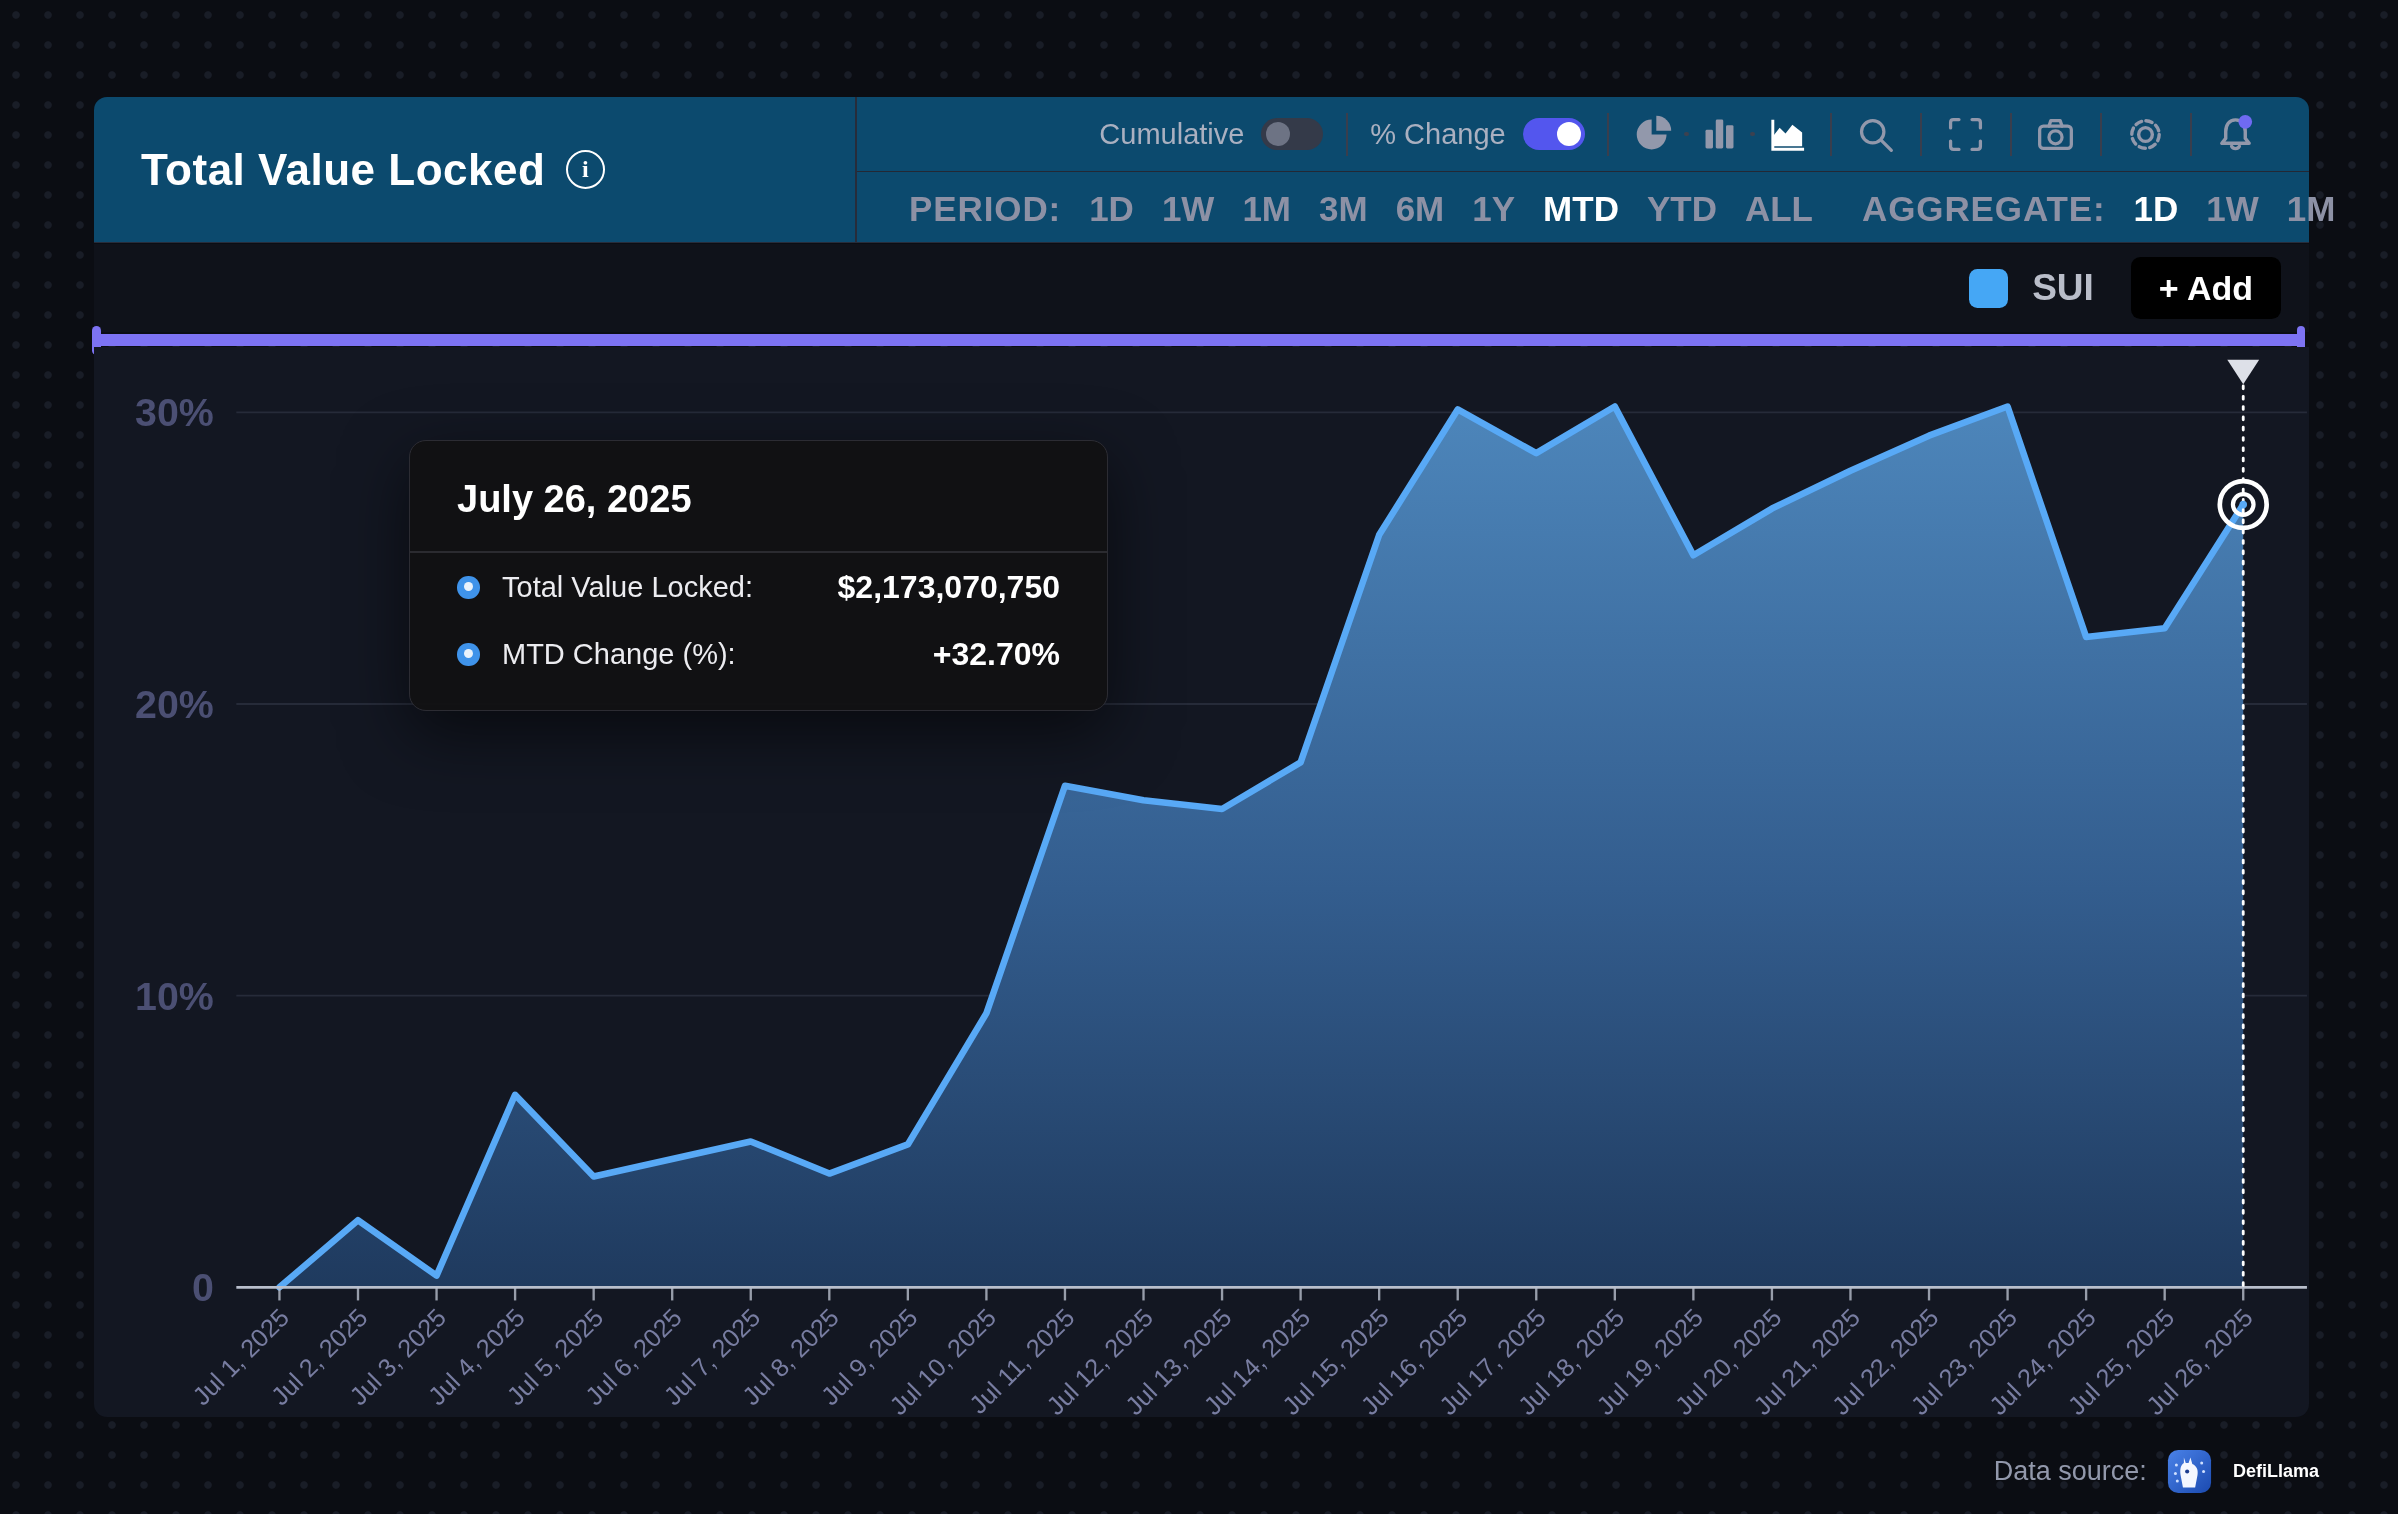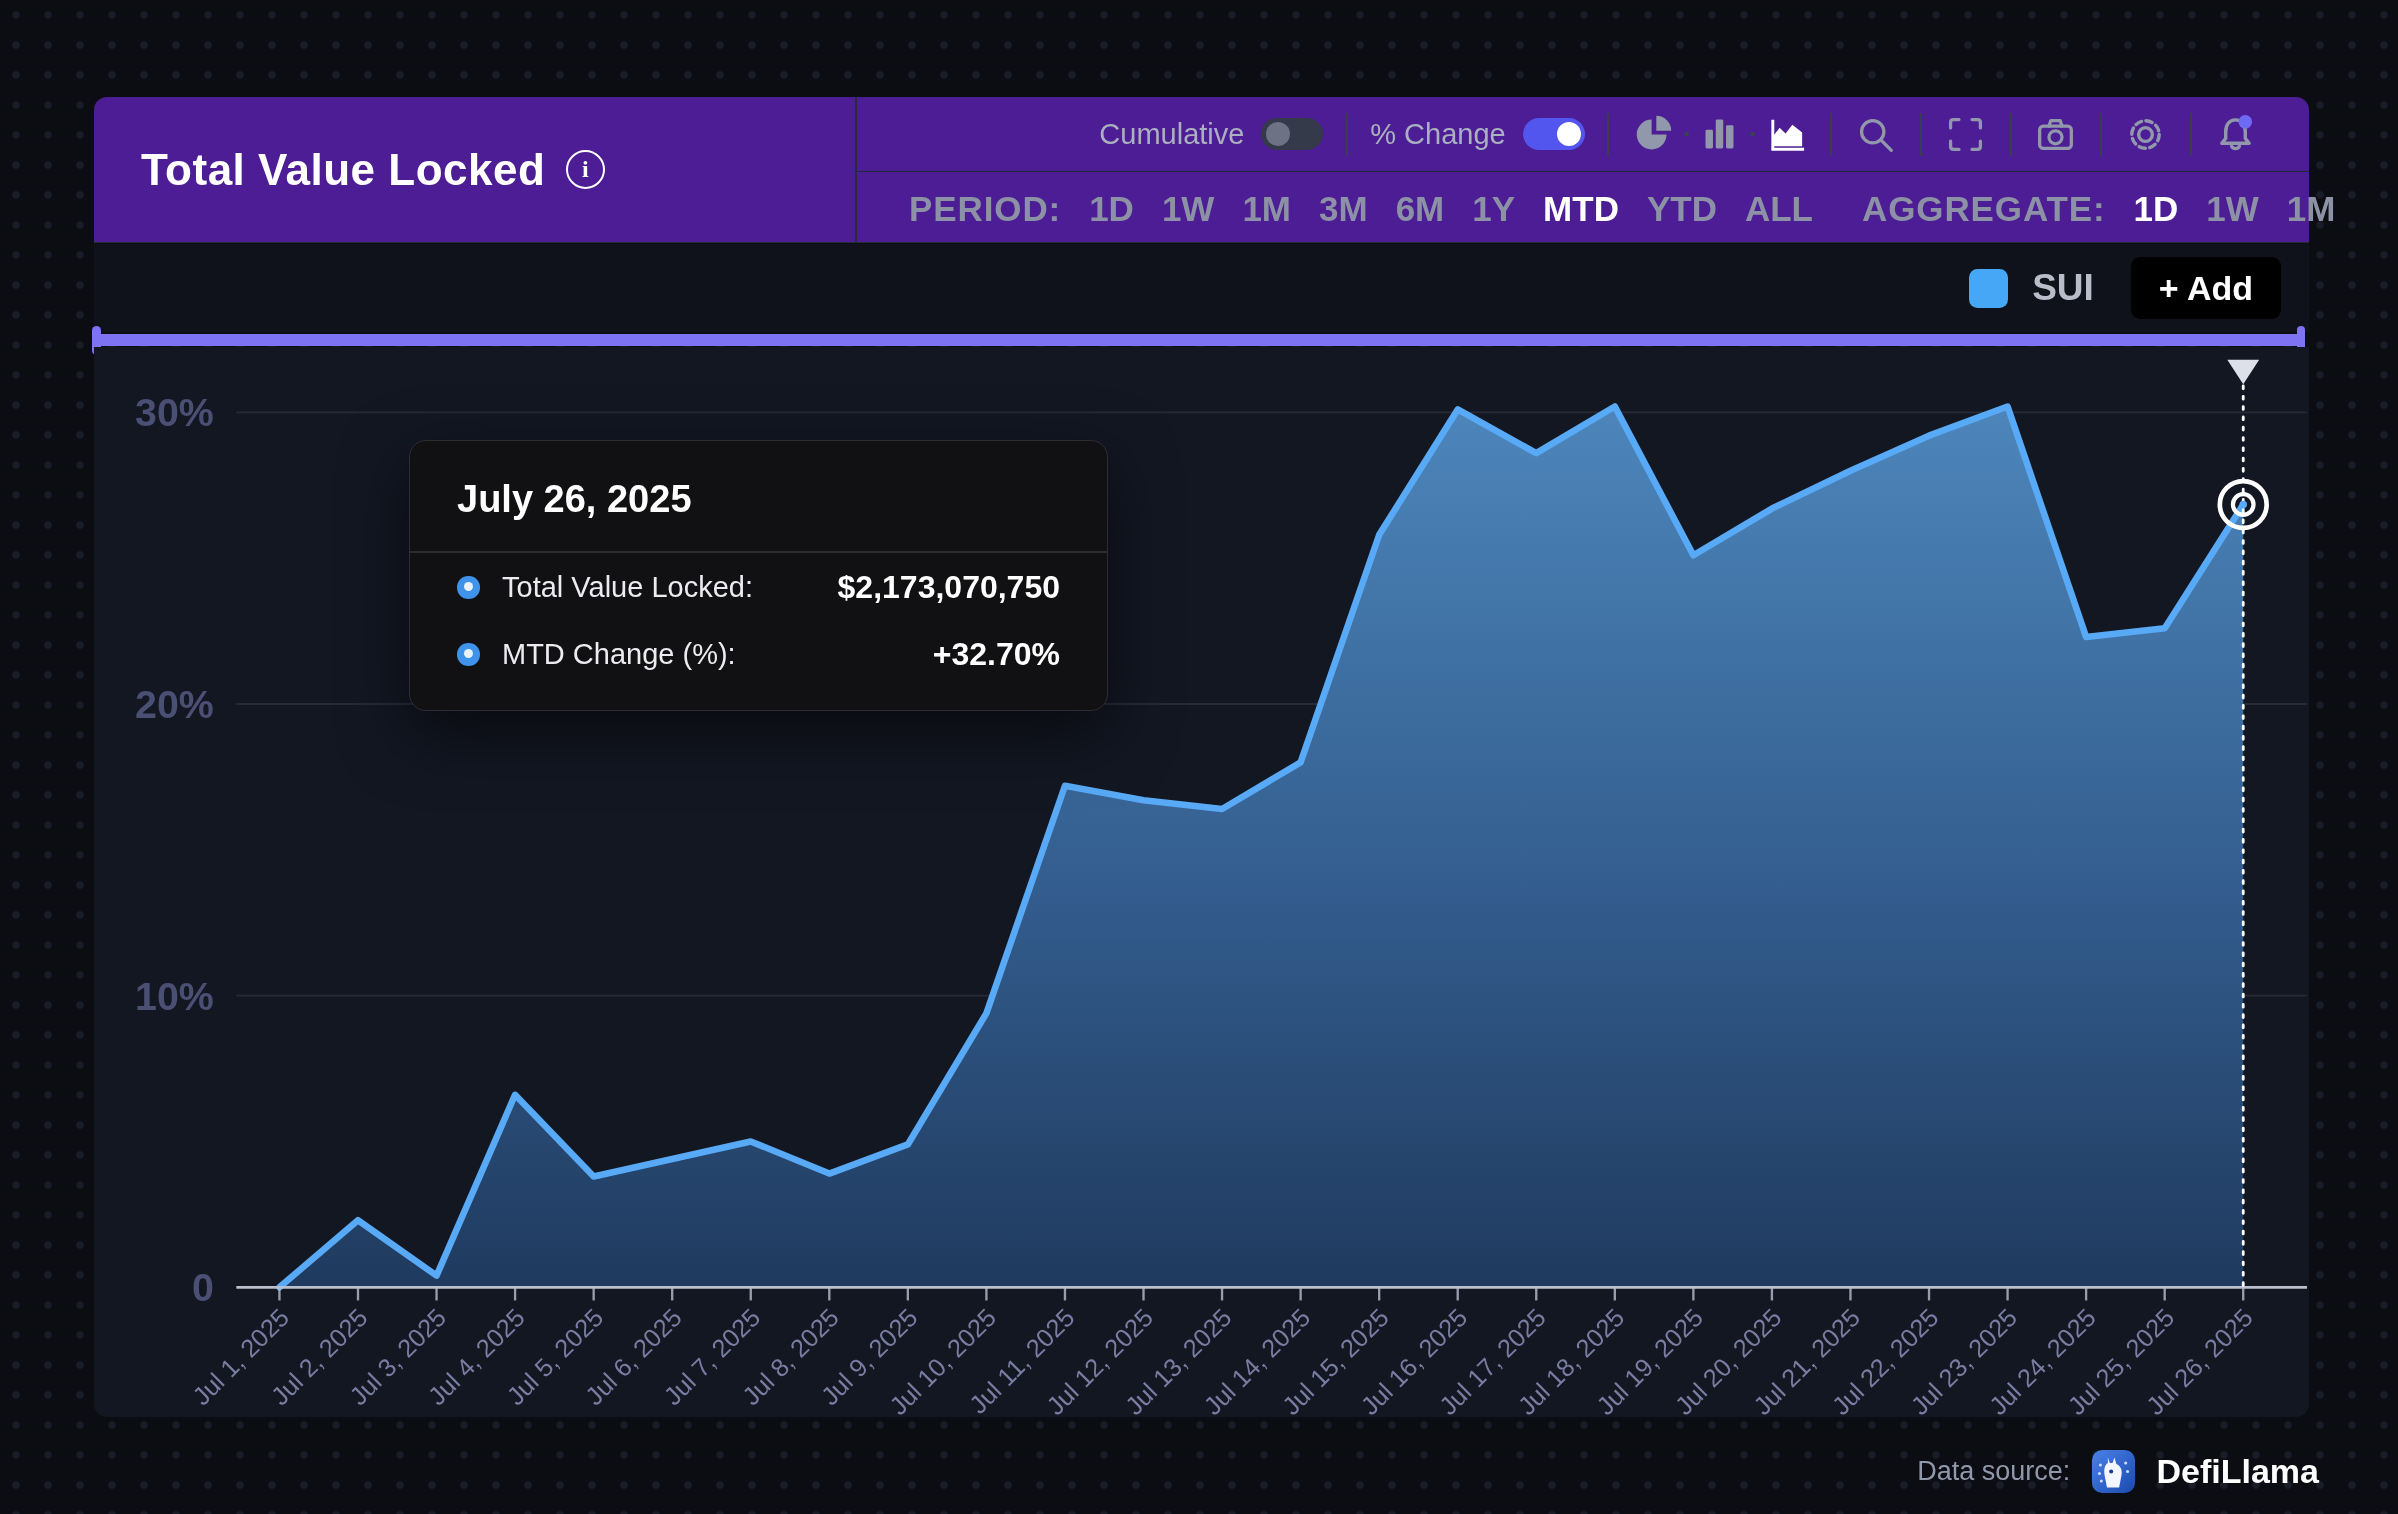--- a/index.html
+++ b/index.html
@@ -8,21 +8,21 @@
     position:relative; overflow:hidden;
     font-family:"Liberation Sans","DejaVu Sans",sans-serif;
     background-color:#0b0d13;
     background-image:radial-gradient(circle, #191d27 3.3px, transparent 4.2px);
     background-size:32px 30px;
   }
   .abs { position:absolute; }
 
   
   .header-panel { left:94px; top:97px; width:2215px; height:146px;
-    background:#4c1d95; border-radius:13px 13px 0 0; border-bottom:1.9px solid #272c3a; }
+    background:#0c4a6e; border-radius:13px 13px 0 0; border-bottom:1.9px solid #272c3a; }
   .title-cell { position:absolute; left:0; top:0; width:667px; height:100%;
     display:flex; align-items:center; padding-left:47px; gap:20.6px; }
   .page-title { font-size:44px; font-weight:800; color:#ffffff; letter-spacing:0.5px; }
   .info-icon { width:39px; height:39px; border:2.8px solid #ffffff; border-radius:50%;
     display:flex; align-items:center; justify-content:center;
     color:#fff; font-size:24px; font-weight:700; font-family:"Liberation Serif",serif; }
   .header-vdivider { position:absolute; left:761px; top:0; width:1.9px; height:100%; background:#272c3a; }
 
   .toolbar-row { position:absolute; left:763px; right:0; top:0; height:75px;
     display:flex; align-items:center; justify-content:flex-end;
@@ -76,21 +76,21 @@
     position:relative; margin-right:22.5px; flex:0 0 auto; }
   .tt-bullet::after { content:""; position:absolute; left:6.6px; top:5.6px; width:9.4px; height:9.4px;
     border-radius:50%; background:#e9f2fb; }
   .tt-label { font-size:29px; color:#ececf0; }
   .tt-value { margin-left:auto; font-size:32px; font-weight:800; color:#ffffff; }
 
   
   .footer { left:0; top:1441px; width:2319px; height:60px;
     display:flex; align-items:center; justify-content:flex-end; gap:20.6px; }
   .ds-label { font-size:27px; color:#9298ab; }
-  .ds-name { font-size:34px; font-weight:800; color:#ffffff; }
+  .ds-name { font-size:18px; font-weight:800; color:#ffffff; }
 
   .icon-stroke { stroke:#9298ab; fill:none; stroke-width:3.5; stroke-linecap:round; stroke-linejoin:round; }
   .icon-fill { fill:#9298ab; }
 </style>
 </head>
 <body>
 
 <div class="abs header-panel">
   <div class="title-cell">
     <span class="page-title">Total Value Locked</span>

